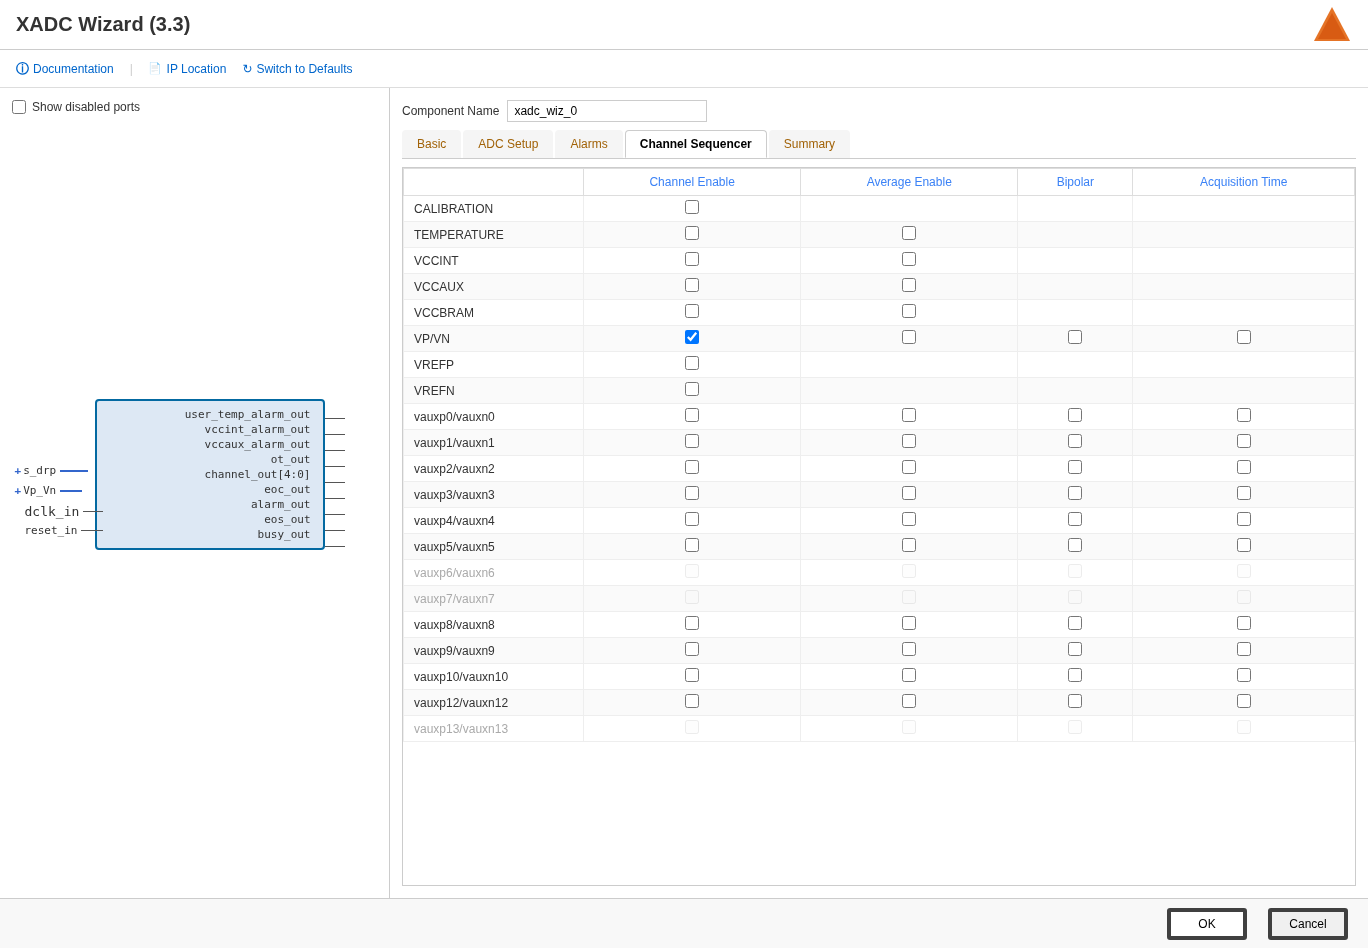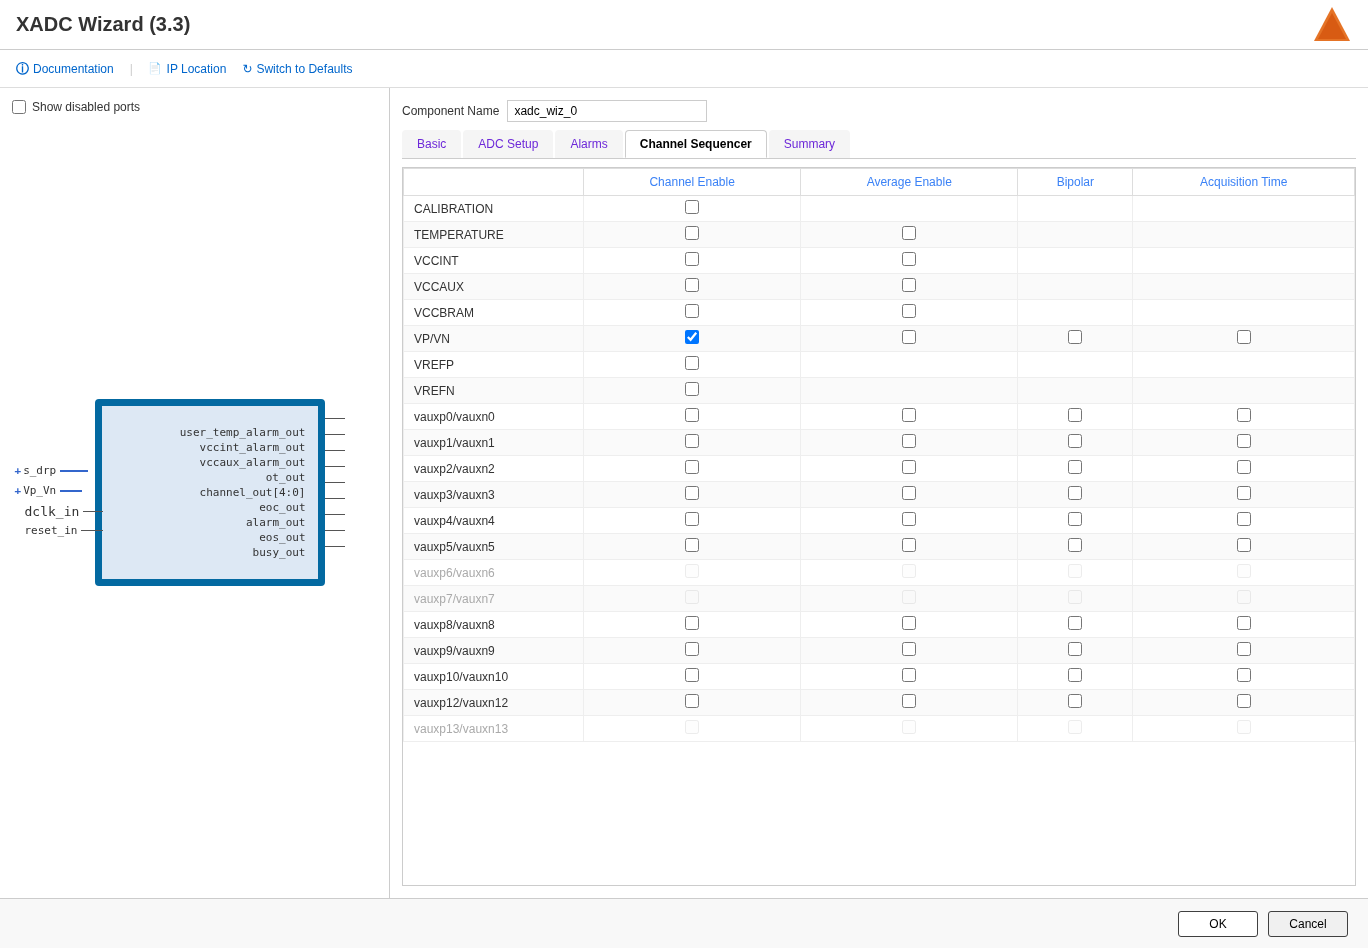--- a/index.html
+++ b/index.html
@@ -28,40 +28,40 @@
 
     
     .right-panel { flex: 1; padding: 12px; background: #fff; display: flex; flex-direction: column; gap: 8px; overflow: hidden; }
 
     .component-name-row { display: flex; align-items: center; gap: 8px; font-size: 12px; }
     .component-name-label { color: #333; }
     .component-name-input { border: 1px solid #ccc; padding: 3px 6px; font-size: 12px; width: 200px; }
 
     
     .tabs { display: flex; border-bottom: 1px solid #ccc; }
-    .tab { padding: 6px 14px; cursor: pointer; border: 1px solid transparent; font-size: 12px; color: #6d28d9; background: #f5f5f5; border-radius: 4px 4px 0 0; margin-right: 2px; }
+    .tab { padding: 6px 14px; cursor: pointer; border: 1px solid transparent; font-size: 12px; color: #a16207; background: #f5f5f5; border-radius: 4px 4px 0 0; margin-right: 2px; }
     .tab.active { background: #fff; border-color: #ccc; border-bottom-color: #fff; font-weight: bold; color: #000; }
 
     
     .table-container { flex: 1; overflow-y: auto; overflow-x: hidden; border: 1px solid #ccc; }
     table { width: 100%; border-collapse: collapse; font-size: 12px; }
     thead th { background: #fff; border: 1px solid #ddd; padding: 6px 8px; text-align: center; font-weight: normal; color: #3b82f6; position: sticky; top: 0; z-index: 10; }
     thead th:first-child { text-align: left; }
     tbody tr { border-bottom: 1px solid #eee; }
     tbody tr:nth-child(even) { background: #fafafa; }
     tbody td { border: 1px solid #eee; padding: 4px 8px; }
     tbody td:first-child { padding-left: 10px; font-size: 12px; color: #333; }
     .cell-center { text-align: center; }
     .cb { width: 14px; height: 14px; cursor: pointer; }
     .row-disabled td { color: #aaa; }
     .row-disabled .cb { opacity: 0.4; }
 
     
     .footer { height: 50px; display: flex; align-items: center; justify-content: flex-end; gap: 10px; padding: 0 20px; border-top: 1px solid #ccc; background: #f8f8f8; }
-    .btn { padding: 5px 2px; font-size: 12px; border: 1px solid #404040; background: #f0f0f0; cursor: pointer; border-radius: 3px; min-width: 80px; }
+    .btn { padding: 5px 2px; font-size: 12px; border: 4px solid #404040; background: #f0f0f0; cursor: pointer; border-radius: 3px; min-width: 80px; margin-left: 11px; }
     .btn-primary { background: #fff; }
 
     
     .vivado-logo { width: 40px; height: 40px; }
 
     
     .table-container::-webkit-scrollbar { width: 12px; }
     .table-container::-webkit-scrollbar-track { background: #f0f0f0; }
     .table-container::-webkit-scrollbar-thumb { background: #bbb; border-radius: 2px; }
     .port-name { font-size: 11px; font-family: monospace; }
@@ -100,21 +100,21 @@
 
     <div class="left-panel">
       <div class="show-disabled">
         <input type="checkbox" class="cb" id="show-disabled" style="">
         <label for="show-disabled">Show disabled ports</label>
       </div>
 
       <div class="block-diagram">
         <div style="position:relative; width:360px; height:280px;">
 
-          <div style="position:absolute; left:80px; top:15px; width:230px; border:7px solid #0369a1; background:#dde8f4; border-radius:4px; padding:20px 12px;">
+          <div style="position:absolute; left:80px; top:15px; width:230px; border:2px solid #0369a1; background:#dde8f4; border-radius:4px; padding:7px 12px;">
 
             <div style="display:flex; flex-direction:column; gap:2px;">
               <div class="port-out">
                   <span class="port-name">user_temp_alarm_out</span>
                 </div>
               <div class="port-out">
                   <span class="port-name">vccint_alarm_out</span>
                 </div>
               <div class="port-out">
                   <span class="port-name">vccaux_alarm_out</span>

